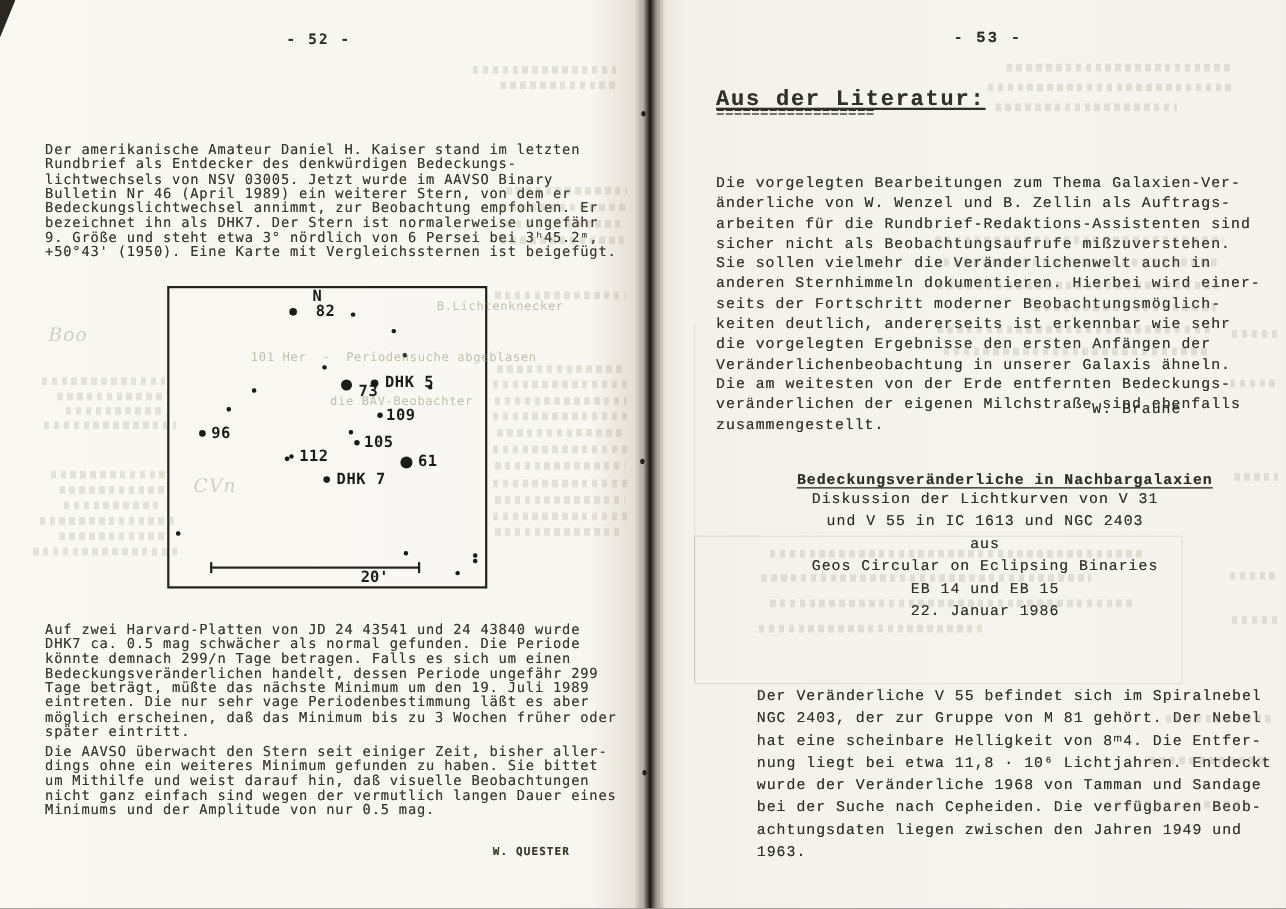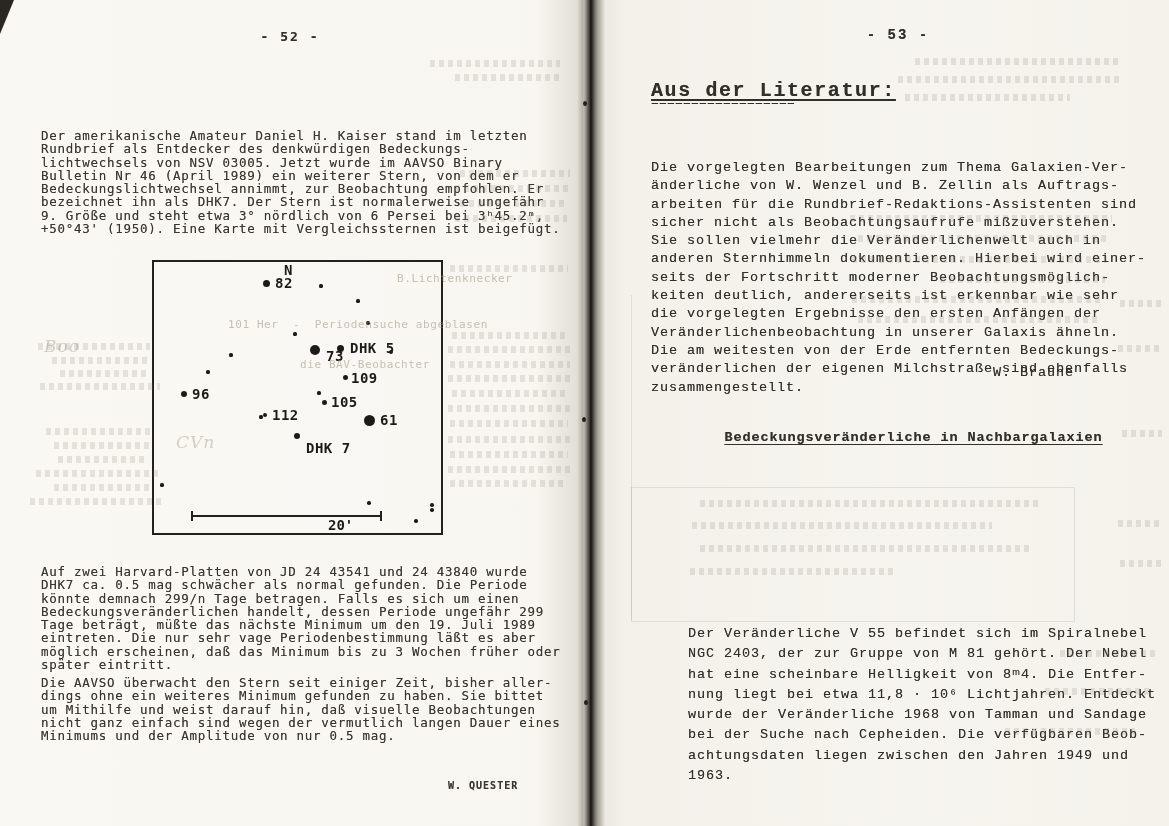--- a/index.html
+++ b/index.html
@@ -14,21 +14,21 @@
                    #17140f 50%,rgba(90,82,70,0.5) 72%,rgba(240,237,230,0) 100%);}
   .corner-mark{position:absolute;left:0;top:0;width:14px;height:34px;background:#2a2722;
         clip-path:polygon(0 0,100% 0,0 100%);}
   .speck{position:absolute;width:4px;height:5px;background:#23201b;border-radius:50%;}
 
   .tblock{position:absolute;white-space:pre-wrap;}
   .lp{color:#39362f;font-size:12.5px;line-height:13.3px;letter-spacing:0.72px;
       text-shadow:0 0 0.4px rgba(57,54,47,0.55);}
   .lp-title{font-weight:bold;font-size:12px;letter-spacing:1.15px;color:#2e2b25;}
   .lp-pageno{font-weight:bold;font-size:13px;letter-spacing:2px;color:#33302a;}
-  .lp-sig{font-weight:bold;font-size:10px;letter-spacing:1px;color:#3a372f;margin-top:11px;}
+  .lp-sig{font-weight:bold;font-size:10px;letter-spacing:1px;color:#3a372f;}
 
   .rp{font-family:"Liberation Mono",monospace;color:#312f2a;font-size:13.5px;
       line-height:18.3px;letter-spacing:0.9px;text-shadow:0 0 0.4px rgba(49,47,42,0.6);}
   .rp-pageno{font-weight:bold;font-size:14px;letter-spacing:2px;}
   .rp-head{font-weight:bold;font-size:20px;letter-spacing:1.6px;}
   .rp-equals{font-size:13px;letter-spacing:0.2px;line-height:8px;}
   .rp-center{text-align:center;line-height:20.4px;}
   .rp-title-underline{text-decoration:underline;text-underline-offset:3px;font-weight:bold;}
   .rp-intro{line-height:20.3px;}
   .u{text-decoration:underline;text-underline-offset:3px;}
@@ -72,37 +72,37 @@
 lichtwechsels von NSV 03005. Jetzt wurde im AAVSO Binary
 Bulletin Nr 46 (April 1989) ein weiterer Stern, von dem er
 Bedeckungslichtwechsel annimmt, zur Beobachtung empfohlen. Er
 bezeichnet ihn als DHK7. Der Stern ist normalerweise ungefähr
 9. Größe und steht etwa 3° nördlich von 6 Persei bei 3ʰ45.2ᵐ,
 +50°43' (1950). Eine Karte mit Vergleichssternen ist beigefügt.</div>
 
     <div id="chart-box">
         <div class="north-label" style="left: 130px; top: 0px;">N</div>
         <div class="star-dot" style="left: 108.5px; top: 17.5px; width: 7px; height: 7px;"></div>
-        <div class="star-label" style="left: 121px; top: 13px;">82</div>
+        <div class="star-label" style="left: 133px; top: 13px;">82</div>
         <div class="star-dot" style="left: 156px; top: 83px; width: 10px; height: 10px;"></div>
         <div class="star-label" style="left: 172px; top: 86px;">73</div>
         <div class="star-dot" style="left: 182.5px; top: 82.5px; width: 7px; height: 7px;"></div>
         <div class="star-label" style="left: 196px; top: 78px;">DHK 5</div>
         <div class="star-dot" style="left: 188.5px; top: 112.5px; width: 5px; height: 5px;"></div>
         <div class="star-label" style="left: 197px; top: 108px;">109</div>
         <div class="star-dot" style="left: 27px; top: 129px; width: 6px; height: 6px;"></div>
         <div class="star-label" style="left: 38px; top: 124px;">96</div>
         <div class="star-dot" style="left: 167.5px; top: 137.5px; width: 5px; height: 5px;"></div>
         <div class="star-label" style="left: 177px; top: 132px;">105</div>
         <div class="star-dot" style="left: 109px; top: 151px; width: 4px; height: 4px;"></div>
         <div class="star-label" style="left: 118px; top: 145px;">112</div>
         <div class="star-dot" style="left: 209.5px; top: 152.5px; width: 11px; height: 11px;"></div>
         <div class="star-label" style="left: 226px; top: 150px;">61</div>
         <div class="star-dot" style="left: 140px; top: 171px; width: 6px; height: 6px;"></div>
-        <div class="star-label" style="left: 152px; top: 178px;">DHK 7</div>
+        <div class="star-label" style="left: 152px; top: 166px;">DHK 7</div>
         <div class="star-dot" style="left: 165.4px; top: 22.4px; width: 3.2px; height: 3.2px;"></div>
         <div class="star-dot" style="left: 202.4px; top: 37.4px; width: 3.2px; height: 3.2px;"></div>
         <div class="star-dot" style="left: 212.2px; top: 59.2px; width: 3.6px; height: 3.6px;"></div>
         <div class="star-dot" style="left: 139.4px; top: 70.4px; width: 3.2px; height: 3.2px;"></div>
         <div class="star-dot" style="left: 234.8px; top: 87.8px; width: 4.4px; height: 4.4px;"></div>
         <div class="star-dot" style="left: 75.4px; top: 91.4px; width: 3.2px; height: 3.2px;"></div>
         <div class="star-dot" style="left: 52.4px; top: 108.4px; width: 3.2px; height: 3.2px;"></div>
         <div class="star-dot" style="left: 163.4px; top: 129.4px; width: 3.2px; height: 3.2px;"></div>
         <div class="star-dot" style="left: 105.4px; top: 153.4px; width: 3.2px; height: 3.2px;"></div>
         <div class="star-dot" style="left: 6.4px; top: 221.4px; width: 3.2px; height: 3.2px;"></div>
@@ -128,21 +128,21 @@
     <div class="tblock lp" style="left:41px;top:676px;width:528px;">Die AAVSO überwacht den Stern seit einiger Zeit, bisher aller-
 dings ohne ein weiteres Minimum gefunden zu haben. Sie bittet
 um Mithilfe und weist darauf hin, daß visuelle Beobachtungen
 nicht ganz einfach sind wegen der vermutlich langen Dauer eines
 Minimums und der Amplitude von nur 0.5 mag.</div>
 
     <div class="tblock lp lp-sig" style="left:448px;top:768px;">W. QUESTER</div>
   <div class="faint-frag" style="left: 397px; top: 272px;">B.Lichtenknecker</div>
       <div class="faint-frag" style="left: 228px; top: 318px;">101 Her  -  Periodensuche abgeblasen</div>
       <div class="faint-frag" style="left: 300px; top: 358px;">die BAV-Beobachter</div>
-      <div class="faint-frag faint-script" style="left: 44px; top: 295px; margin-top: 41px;">Boo</div>
+      <div class="faint-frag faint-script" style="left: 44px; top: 295px;">Boo</div>
       <div class="faint-frag faint-script" style="left: 176px; top: 432px;">CVn</div>
     </div>
 
   <div class="page-right"></div>
 
   <div class="tblock rp rp-pageno" style="left:858px;top:26px;width:80px;text-align:center;">- 53 -</div>
 
   <div class="tblock rp rp-head u" style="left:651px;top:82px;">Aus der Literatur:</div>
   <div class="tblock rp rp-equals" style="left:651px;top:99px;">==================</div>
 
@@ -160,20 +160,26 @@
 Die am weitesten von der Erde entfernten Bedeckungs-
 veränderlichen der eigenen Milchstraße sind ebenfalls
 zusammengestellt.</div>
 
   <div class="tblock rp" style="left:993px;top:364px;">W. Braune</div>
 
   <div class="tblock rp rp-center" style="left:628px;top:408px;width:535px;">
     <span class="rp-title-underline">Bedeckungsveränderliche in Nachbargalaxien</span>
   </div>
 
+  <div class="tblock rp rp-center" style="left:628px;top:445px;width:535px;">Diskussion der Lichtkurven von V 31
+und V 55 in IC 1613 und NGC 2403
+aus
+Geos Circular on Eclipsing Binaries
+EB 14 und EB 15
+22. Januar 1986</div>
 
 
   <div class="tblock rp rp-intro" style="left:688px;top:624px;width:470px;">Der Veränderliche V 55 befindet sich im Spiralnebel
 NGC 2403, der zur Gruppe von M 81 gehört. Der Nebel
 hat eine scheinbare Helligkeit von 8ᵐ4. Die Entfer-
 nung liegt bei etwa 11,8 · 10⁶ Lichtjahren. Entdeckt
 wurde der Veränderliche 1968 von Tamman und Sandage
 bei der Suche nach Cepheiden. Die verfügbaren Beob-
 achtungsdaten liegen zwischen den Jahren 1949 und
 1963.</div>

